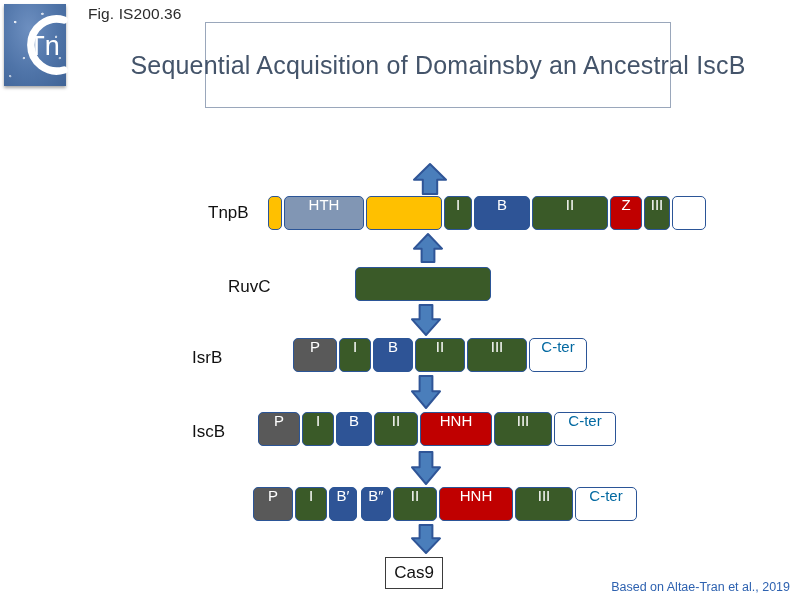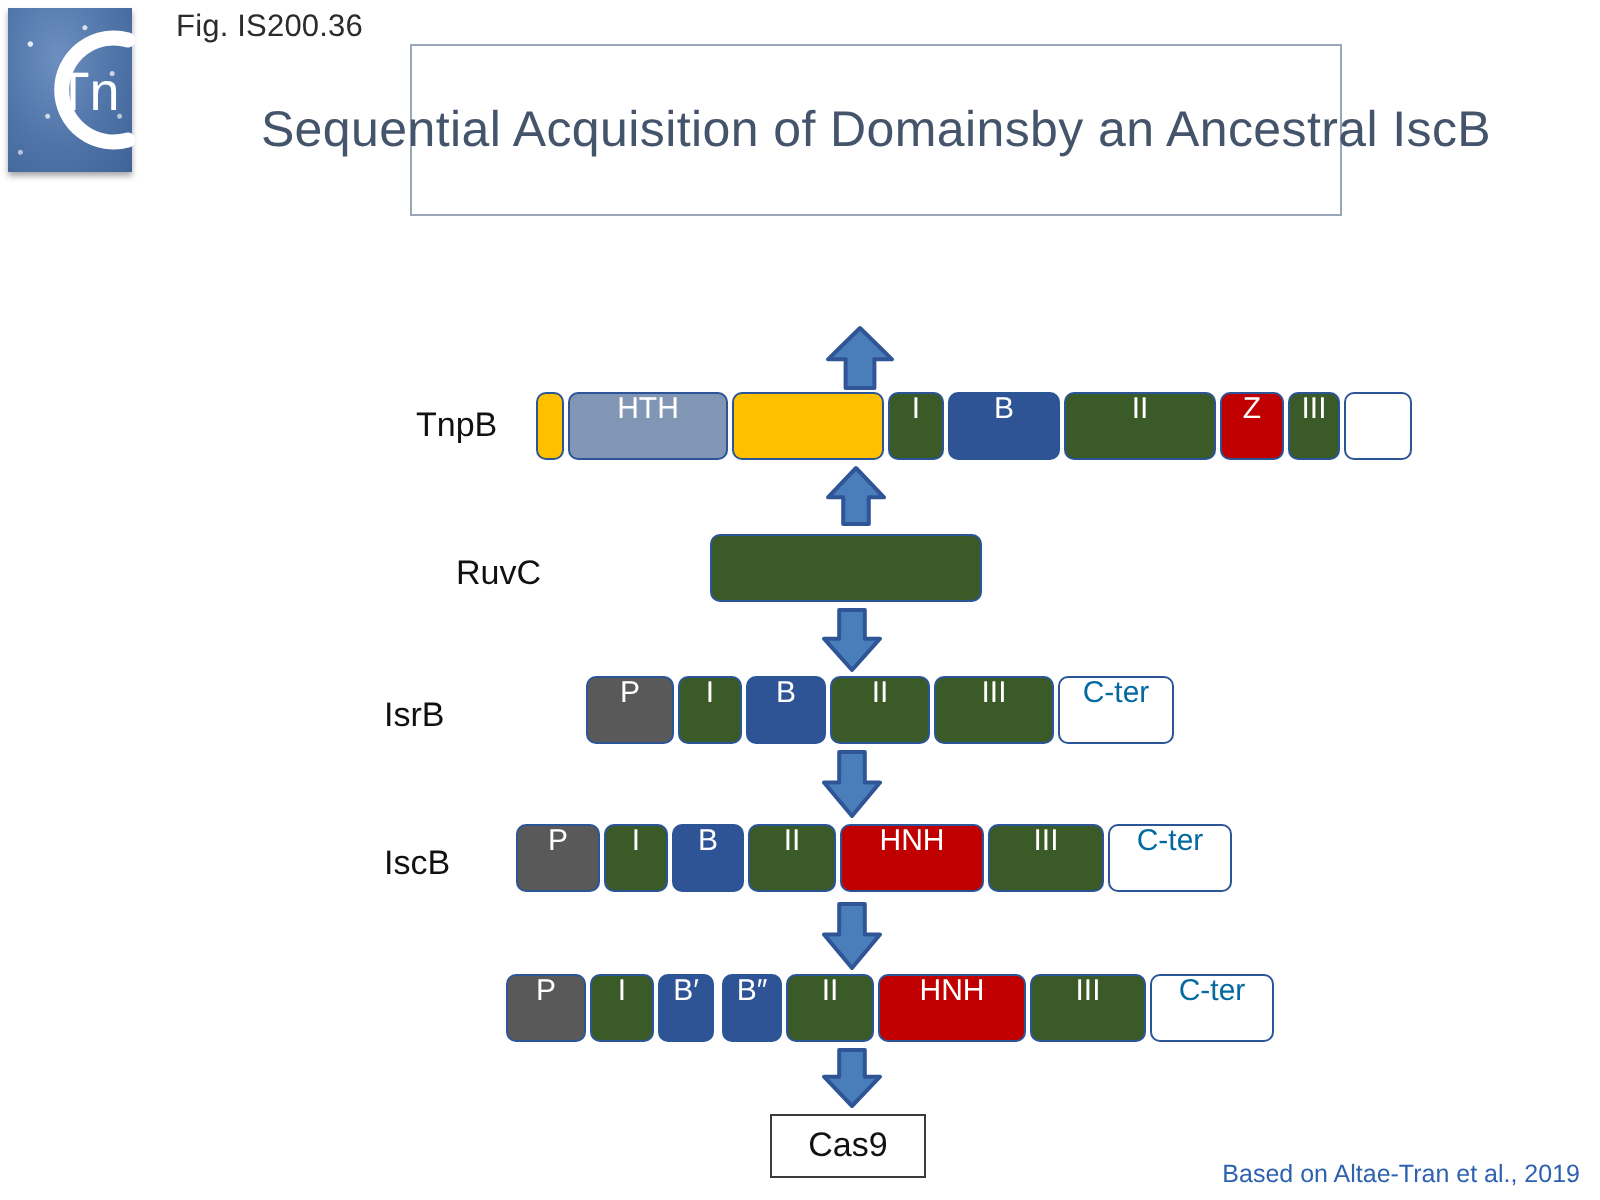--- a/index.html
+++ b/index.html
@@ -85,21 +85,21 @@
 </div>
 
 <div id="fig-label">Fig. IS200.36</div>
 
 <div id="title-box">
   <div class="tline">Sequential Acquisition of Domains</div>
   <div class="tline">by an Ancestral IscB</div>
 </div>
 
 <div id="stage">
-    <div class="endbox" style="left: 385px; top: 557px; width: 78px; height: 32px;">
+    <div class="endbox" style="left: 385px; top: 557px; width: 58px; height: 32px;">
       <span>Cas9</span>
     </div>
     <div class="arrow" style="left: 412px; top: 162px; width: 36px; height: 34px;"><svg width="36" height="34" viewBox="0 0 36 34">
         <polygon points="18,2 34,17.68 25.2,17.68 25.2,32 10.8,32 10.8,17.68 2,17.68" fill="#4a7ebb" stroke="#2f5597" stroke-width="2" stroke-linejoin="round"></polygon>
       </svg></div>
     <div class="arrow" style="left: 412px; top: 232px; width: 32px; height: 32px;"><svg width="32" height="32" viewBox="0 0 32 32">
         <polygon points="16,2 30,16.64 22.4,16.64 22.4,30 9.6,30 9.6,16.64 2,16.64" fill="#4a7ebb" stroke="#2f5597" stroke-width="2" stroke-linejoin="round"></polygon>
       </svg></div>
     <div class="arrow" style="left: 410px; top: 303px; width: 32px; height: 34px;"><svg width="32" height="34" viewBox="0 0 32 34">
         <polygon points="16,32 30,16.32 22.4,16.32 22.4,2 9.6,2 9.6,16.32 2,16.32" fill="#4a7ebb" stroke="#2f5597" stroke-width="2" stroke-linejoin="round"></polygon>

